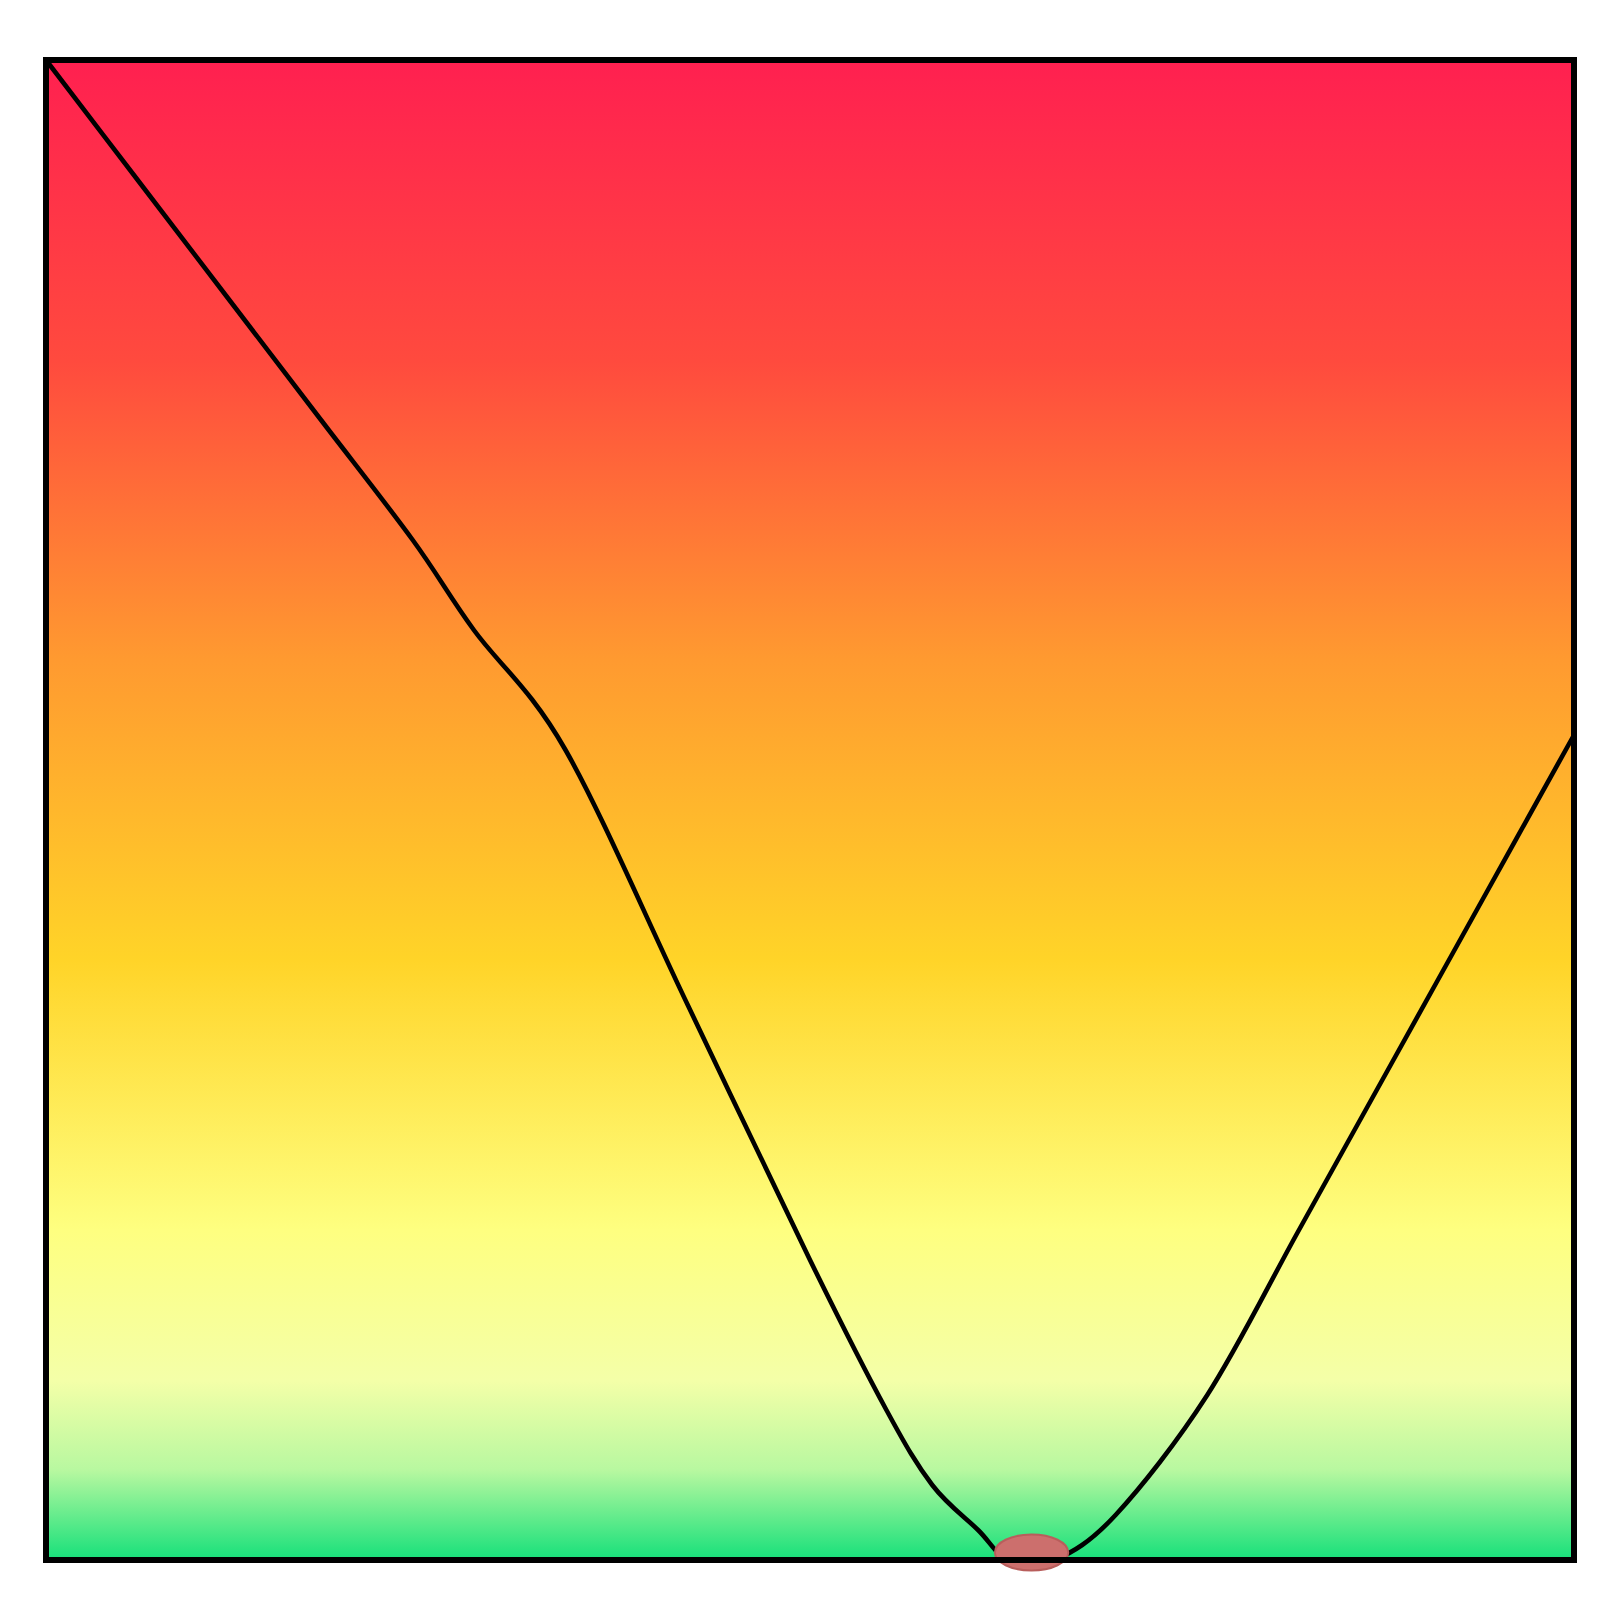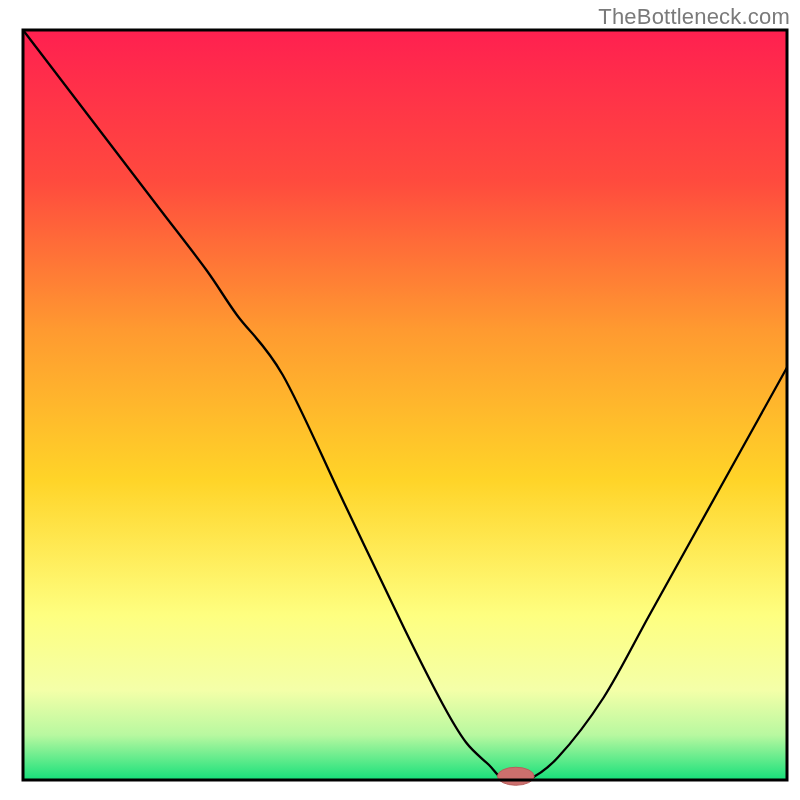--- a/index.html
+++ b/index.html
@@ -31,21 +31,20 @@
     top: 0;
     width: 800px;
     height: 800px;
   }
 </style>
 </head>
 <body>
 
 <div class="chart-container">
 
-  <div class="watermark">TheBottleneck.com</div>
 
   <svg class="plot" viewBox="0 0 800 800" preserveAspectRatio="none">
     <defs>
       <linearGradient id="bg-grad" x1="0" y1="0" x2="0" y2="1">
           <stop offset="0.0%" stop-color="#ff2050"></stop>
           <stop offset="20.0%" stop-color="#ff4a3e"></stop>
           <stop offset="40.0%" stop-color="#ff9a30"></stop>
           <stop offset="60.0%" stop-color="#ffd428"></stop>
           <stop offset="78.0%" stop-color="#feff80"></stop>
           <stop offset="88.0%" stop-color="#f4ffa8"></stop>

